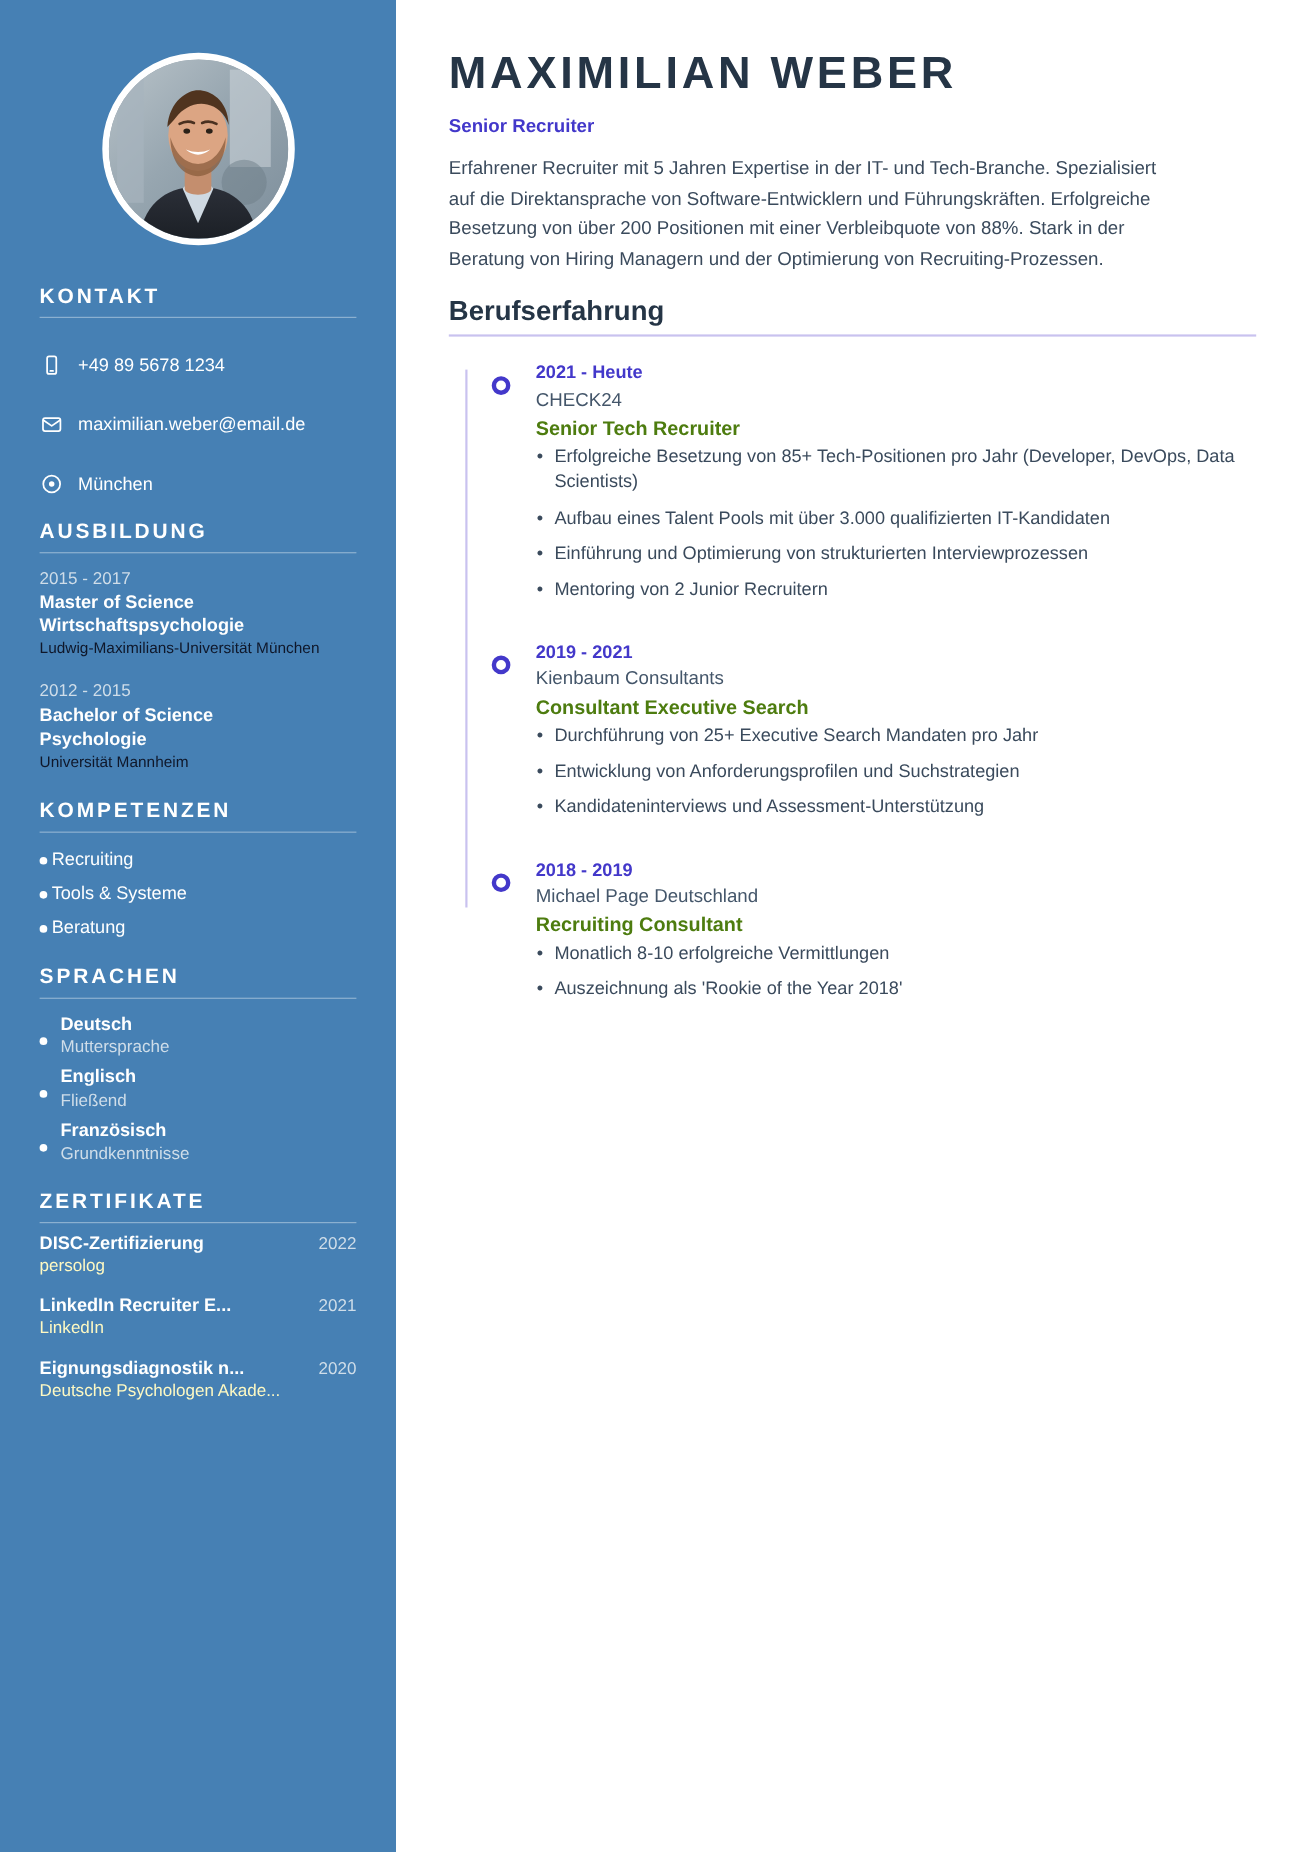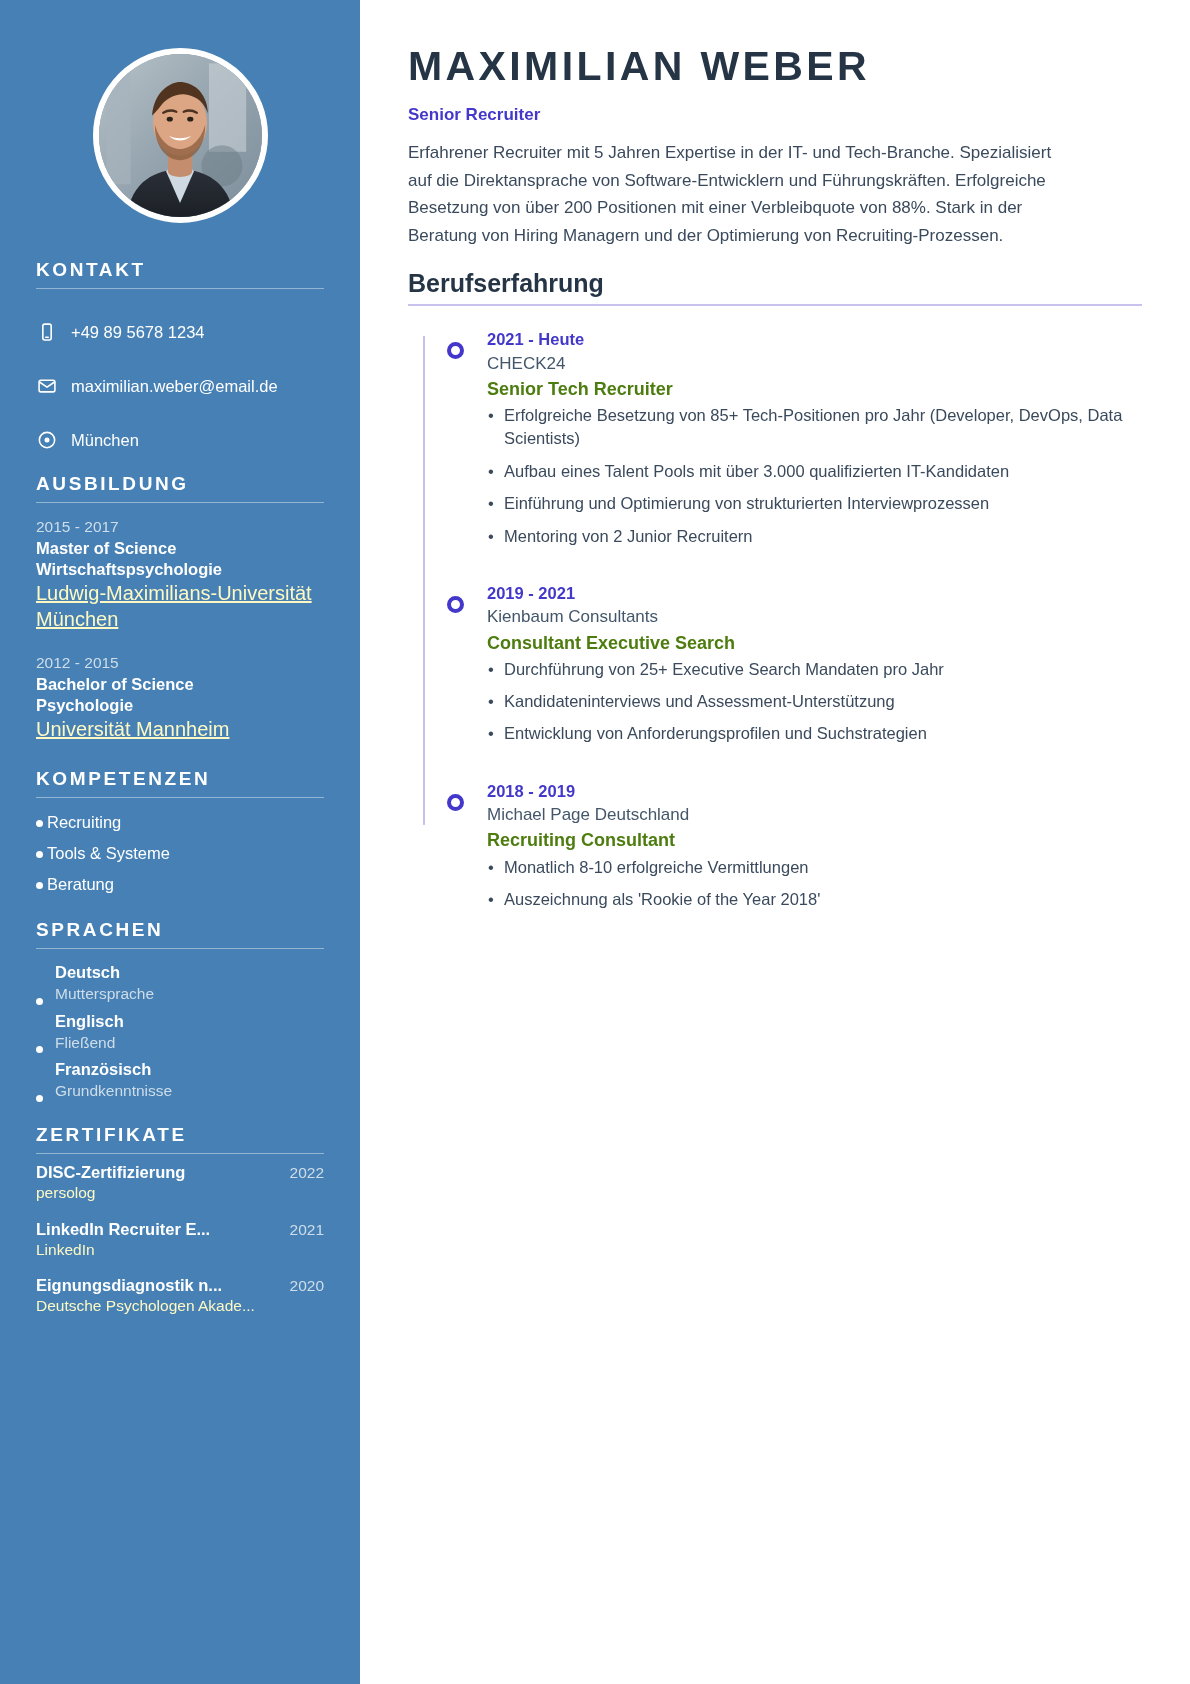--- a/index.html
+++ b/index.html
@@ -72,35 +72,35 @@
     flex:0 0 22px;
     display:flex; align-items:center; justify-content:center;
   }
   .contact-row .ic svg { width:20px; height:20px; display:block; }
 
   
   .edu-item { margin-bottom:20px; }
   .edu-item:last-child { margin-bottom:4px; }
   .edu-date { font-size:15.5px; color:#cfdde9; line-height:1.42; }
   .edu-deg  { font-size:16.5px; font-weight:bold; color:#ffffff; line-height:1.28; }
-  .edu-inst { font-size:20px; color:#fef9c3; line-height:1.30;text-decoration:underline; }
+  .edu-inst { font-size:14px; color:#0f172a; line-height:1.30; }
 
   
   .skill-li {
     display:flex; align-items:flex-start; gap:4px;
     font-size:16.5px; color:#ffffff;
     margin-bottom:7px; line-height:1.45;
   }
   .dot {
     width:7px; height:7px; border-radius:50%;
     background:#ffffff; flex:0 0 7px; margin-top:9px;
   }
 
   
-  .lang-li { display:flex; align-items:flex-end; gap:12px; margin-bottom:6px; }
+  .lang-li { display:flex; align-items:center; gap:12px; margin-bottom:6px; }
   .lang-body { line-height:1.30; }
   .lang-name { font-size:16.5px; font-weight:bold; color:#ffffff; }
   .lang-lvl  { font-size:15.5px; color:#cfdde9; }
 
   
   .cert-item { margin-bottom:16px; }
   .cert-top {
     display:flex; align-items:baseline; justify-content:space-between; gap:10px;
   }
   .cert-name {
@@ -405,22 +405,22 @@
         </ul>
       </div>
 
       <div class="tl-item">
         <span class="tl-marker"></span>
         <div class="tl-date">2019 - 2021</div>
         <div class="tl-company">Kienbaum Consultants</div>
         <div class="tl-position">Consultant Executive Search</div>
         <ul class="tl-bullets">
           <li>Durchführung von 25+ Executive Search Mandaten pro Jahr</li>
+          <li>Entwicklung von Anforderungsprofilen und Suchstrategien</li>
           <li>Kandidateninterviews und Assessment-Unterstützung</li>
-          <li>Entwicklung von Anforderungsprofilen und Suchstrategien</li>
         </ul>
       </div>
 
       <div class="tl-item">
         <span class="tl-marker"></span>
         <div class="tl-date">2018 - 2019</div>
         <div class="tl-company">Michael Page Deutschland</div>
         <div class="tl-position">Recruiting Consultant</div>
         <ul class="tl-bullets">
           <li>Monatlich 8-10 erfolgreiche Vermittlungen</li>

